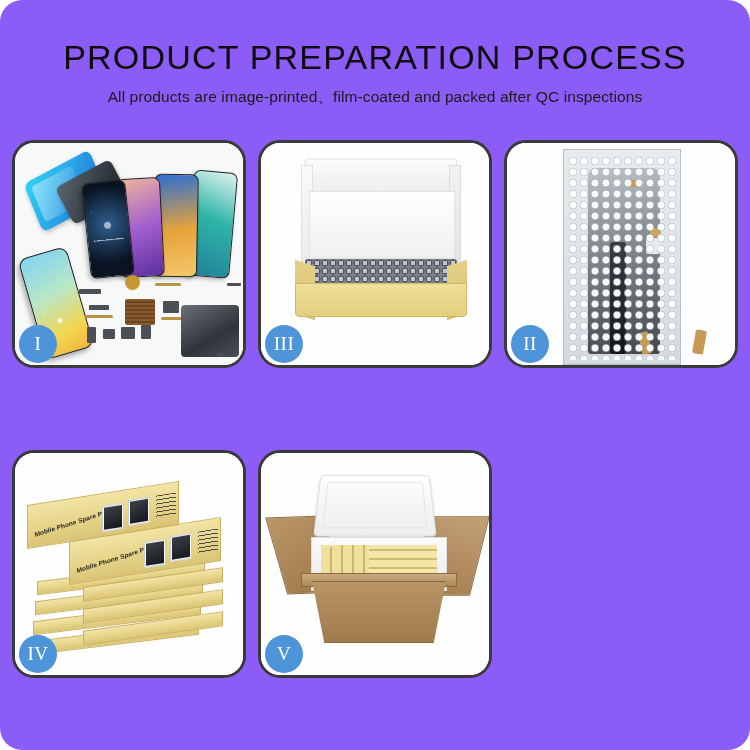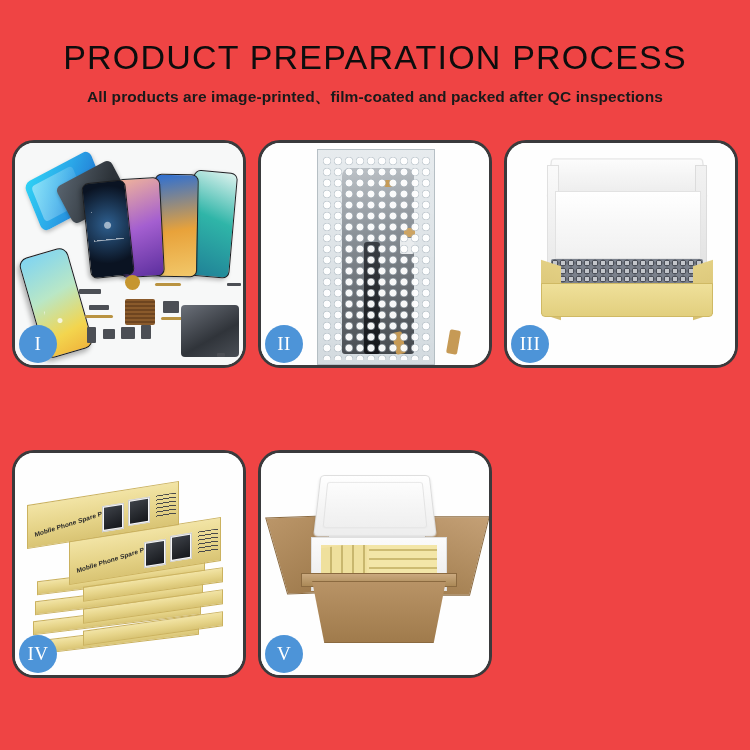--- a/index.html
+++ b/index.html
@@ -2,37 +2,37 @@
 <html><head>
 <meta charset="utf-8">
 <style>
   * { box-sizing: border-box; margin: 0; padding: 0; }
   html, body {
     width: 750px; height: 750px;
     background: #ffffff;
     font-family: "Liberation Sans", sans-serif;
     overflow: hidden;
   }
-  .page { position: relative; width: 750px; height: 750px; background: #ef4444; }
+  .page { position: relative; width: 750px; height: 750px; background: #8b5cf6; border-radius: 22px; }
 
   .header { width: 100%; text-align: center; padding-top: 36px; }
   .title {
     font-size: 34px;
     letter-spacing: 1.2px;
     color: #0d0d0d;
     font-weight: 400;
     font-family: "Liberation Sans", sans-serif;
     line-height: 42px;
     white-space: nowrap;
   }
   .subtitle {
     margin-top: 9px;
     font-size: 15.5px;
     color: #1a1a1a;
-    font-weight: 700;
+    font-weight: 400;
     letter-spacing: .1px;
     white-space: nowrap;
   }
 
   .grid {
     position: absolute;
     left: 12px; top: 140px;
     width: 726px;
     display: grid;
     grid-template-columns: repeat(3, 234px);
@@ -399,47 +399,47 @@
           <i style="left:64px; top:56px; width:10px;height:14px;"></i>
           <i class="board" style="left:104px; top:36px; width:58px;height:52px;"></i>
           <i style="left:150px; top:14px; width:14px;height:3px;"></i>
           <i style="left:140px; top:84px; width:8px;height:4px;"></i>
         </div>
       </div>
       <div class="badge">I</div>
     </div>
 
     <div class="panel">
+      <div class="panel-inner p3">
+        <div class="lid"></div>
+        <div class="wallL"></div>
+        <div class="wallR"></div>
+        <div class="foam"></div>
+        <div class="bubblewrap"></div>
+        <div class="boxleft"></div>
+        <div class="boxright"></div>
+        <div class="boxfront"></div>
+      </div>
+      <div class="badge">III</div>
+    </div>
+
+    <div class="panel">
       <div class="panel-inner p2">
         <div class="bag">
           <div class="screen"></div>
           <div class="flexcable"></div>
           <div class="conn"></div>
           <div class="tape1"></div>
           <div class="tape2"></div>
           <div class="tape3"></div>
           <div class="tape4"></div>
           <div class="bubbles"></div>
         </div>
       </div>
       <div class="badge">II</div>
-    </div>
-
-    <div class="panel">
-      <div class="panel-inner p3">
-        <div class="lid"></div>
-        <div class="wallL"></div>
-        <div class="wallR"></div>
-        <div class="foam"></div>
-        <div class="bubblewrap"></div>
-        <div class="boxleft"></div>
-        <div class="boxright"></div>
-        <div class="boxfront"></div>
-      </div>
-      <div class="badge">III</div>
     </div>
 
     <div class="panel">
       <div class="panel-inner p4">
         <div class="stack">
 
           <div class="bx" style="left:8px;  top:160px; width:168px; height:14px; transform: skewY(-7deg);"></div>
           <div class="bx" style="left:10px; top:140px; width:168px; height:14px; transform: skewY(-7deg);"></div>
           <div class="bx" style="left:12px; top:120px; width:168px; height:14px; transform: skewY(-7deg);"></div>
           <div class="bx" style="left:14px; top:100px; width:168px; height:14px; transform: skewY(-7deg);"></div>

